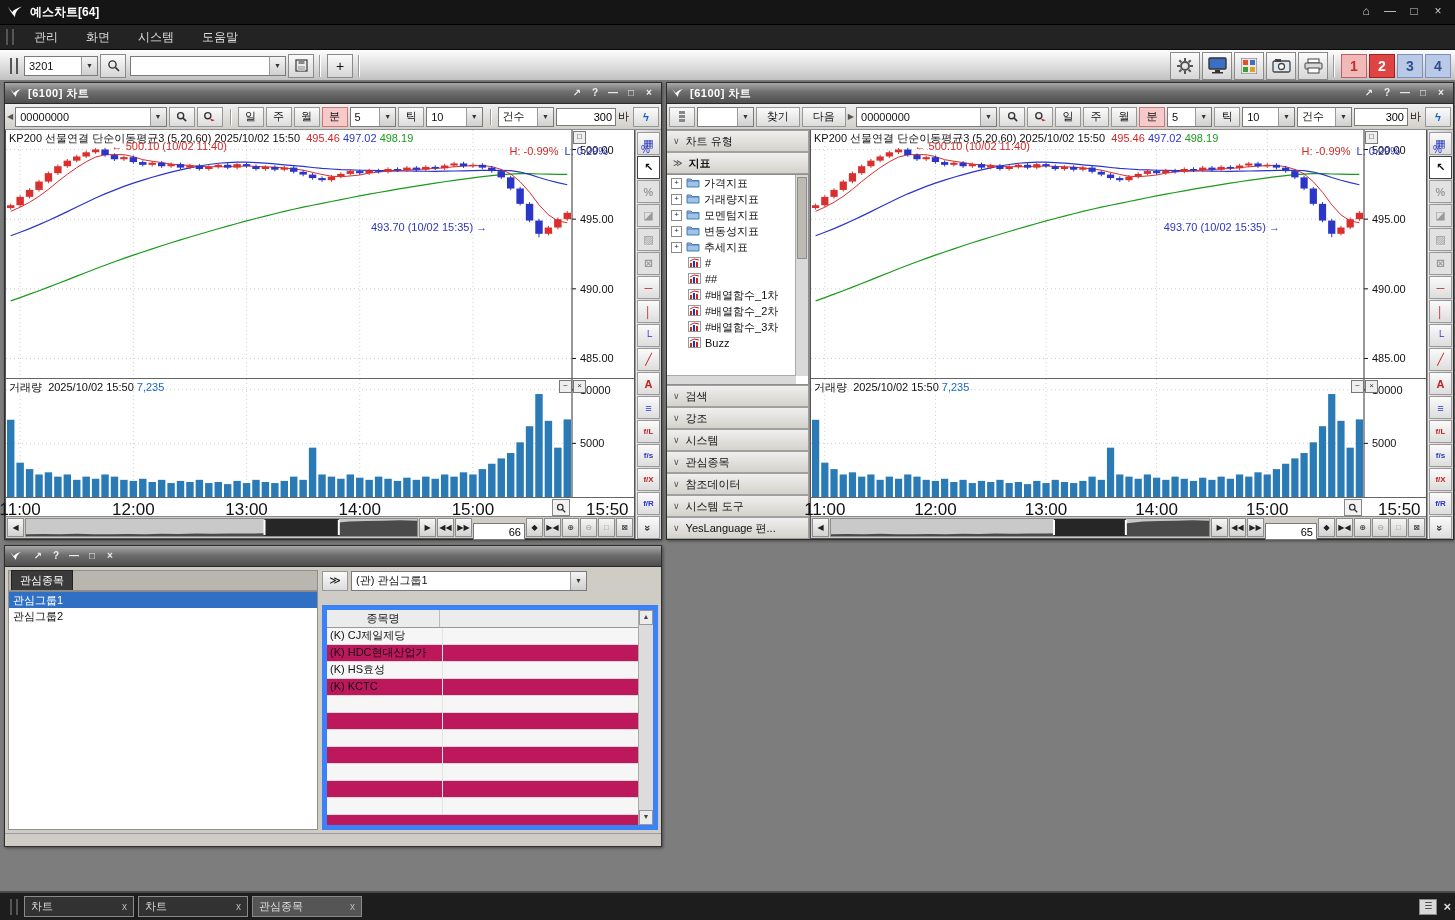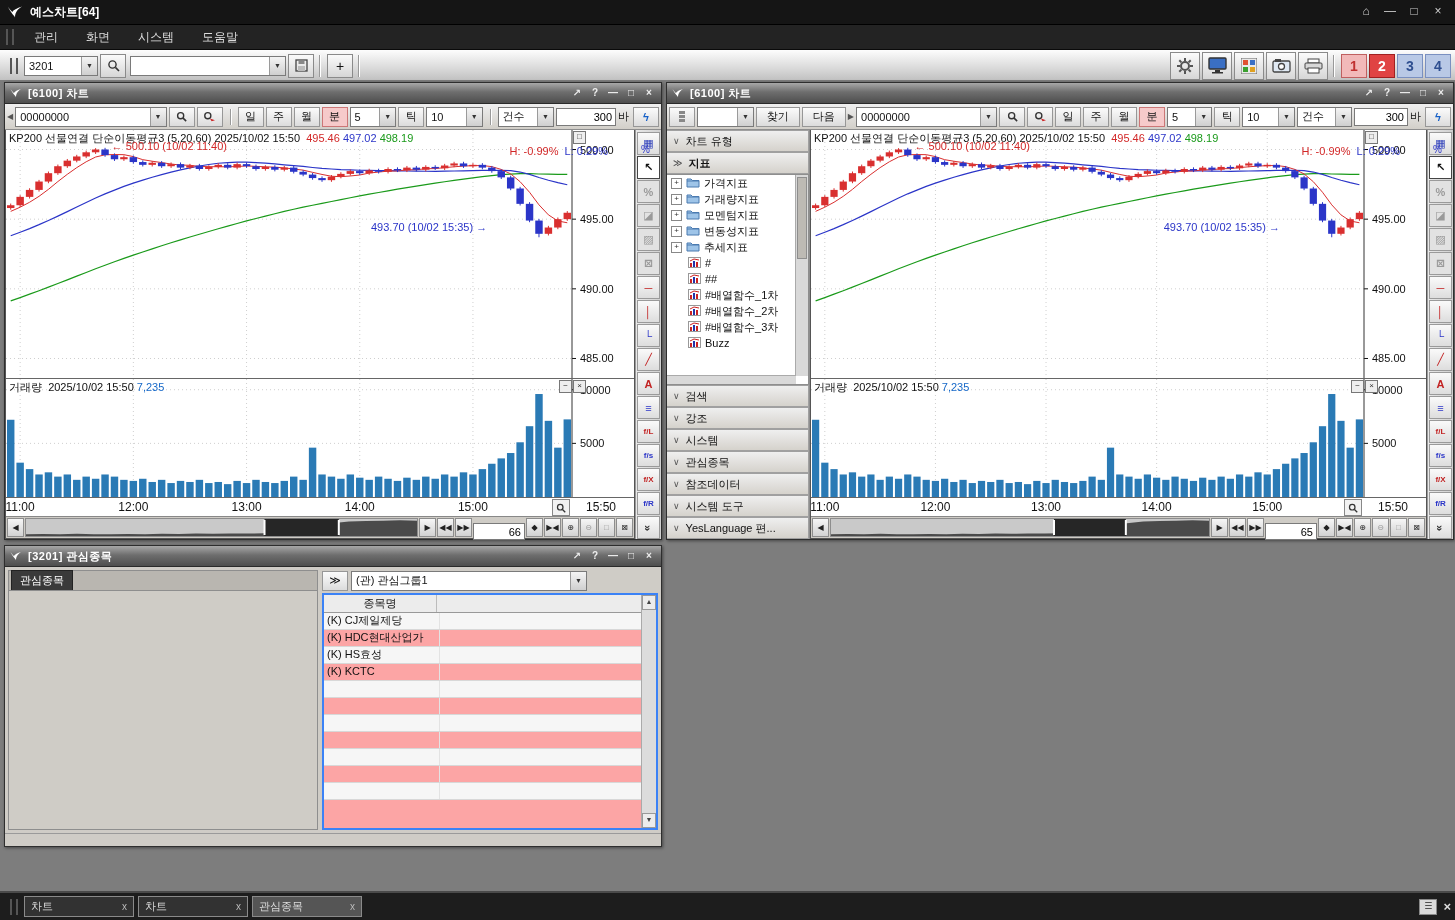--- a/index.html
+++ b/index.html
@@ -40,21 +40,21 @@
   .vol-pane{height:118px;position:relative;border-bottom:1px solid #666;}
   .pane-svg{position:absolute;inset:0;width:100%;height:100%;}
   .chart-head{position:absolute;top:1px;left:3px;font-size:11px;white-space:nowrap;z-index:3;}
   .chart-head .r{color:#d22727;} .chart-head .b{color:#2b35c8;} .chart-head .g{color:#1a9a1a;}
   .chart-head2{position:absolute;top:15px;right:26px;font-size:11px;z-index:3;white-space:nowrap;}
   .ann{position:absolute;font-size:11px;white-space:nowrap;z-index:3;}
   .pane-ctl{position:absolute;top:1px;right:2px;z-index:4;display:flex;gap:1px;}
   .pane-ctl span{width:11px;height:11px;border:1px solid #777;background:#eee;font-size:8px;line-height:10px;text-align:center;color:#333;}
   .pct-ind{position:absolute;top:14px;right:-14px;color:#2b35c8;font-size:10px;z-index:4;}
   .x-axis{height:18px;position:relative;background:#fff;border-bottom:1px solid #888;}
-  .x-axis span{position:absolute;top:2px;font-size:12px;color:#111;transform:translateX(-50%);}
+  .x-axis span{position:absolute;top:2px;font-size:17px;color:#111;transform:translateX(-50%);}
   .x-axis .endlab{transform:none;}
   .mag-btn{position:absolute;top:1px;width:16px;height:15px;border:1px solid #888;background:#f2f2f2;display:flex;align-items:center;justify-content:center;}
   .nav-row{height:21px;background:#cfccc6;display:flex;align-items:center;gap:1px;padding:0 1px;}
   .nav-btn{width:15px;height:17px;background:linear-gradient(#f6f6f6,#d2d2d2);border:1px solid #8d8d8d;font-size:8px;display:inline-flex;align-items:center;justify-content:center;color:#222;}
   .nav-area{flex:1;height:17px;position:relative;border:1px solid #8d8d8d;background:#c6c6c6;min-width:0;}
   .nav-area svg{position:absolute;inset:0;width:100%;height:100%;}
   .nav-input{width:44px;height:15px;border:1px solid #7a7a7a;background:#fff;text-align:right;padding:0 3px;font-size:11px;margin-top:8px;}
   .tools-strip{width:25px;background:linear-gradient(90deg,#e9e9e9,#cfcfcf);border-left:1px solid #9a9a9a;display:flex;flex-direction:column;align-items:center;padding-top:2px;gap:1px;overflow:hidden;}
   .tool-btn{width:21px;height:21px;background:linear-gradient(#fafafa,#ddd);border:1px solid #9a9a9a;display:flex;align-items:center;justify-content:center;font-size:11px;font-weight:bold;}
   .tool-btn.sel{background:#fff;border-color:#444;}
@@ -77,21 +77,21 @@
   .watch-body{flex:1;display:flex;min-height:0;padding:3px;gap:4px;background:#cfccc6;}
   .watch-left{width:308px;background:#cfccc6;border:1px solid #8e8e8e;display:flex;flex-direction:column;}
   .watch-tabrow{height:19px;background:#b9b6b0;border-bottom:1px solid #8e8e8e;display:flex;align-items:flex-end;}
   .watch-tab{background:#3a3a3a;color:#fff;font-size:11px;padding:2px 8px;border:1px solid #222;border-bottom:none;margin-left:2px;}
   .watch-btnrow{height:22px;display:flex;align-items:center;padding:1px 2px;background:#cfccc6;border-bottom:1px solid #9a9a9a;}
   .group-list{flex:1;background:#fff;border-top:1px solid #888;}
   .group-row{height:16px;line-height:16px;padding-left:4px;font-size:11px;}
   .group-row.sel{background:#2f6fc4;color:#fff;}
   .watch-right{flex:1;display:flex;flex-direction:column;min-width:0;background:#cfccc6;}
   .watch-comborow{height:21px;display:flex;align-items:center;gap:3px;margin-bottom:2px;}
-  .watch-table{flex:1;background:#fca5a5;border:2px solid #3b82f6;position:relative;overflow:hidden;}
+  .watch-table{flex:1;background:#be185d;border:5px solid #3b82f6;position:relative;overflow:hidden;margin-top:12px;}
   .wt-inner{position:absolute;inset:0 14px 0 0;}
   .wt-header{height:17px;background:#ececec;border-bottom:1px solid #999;display:flex;}
   .wt-header .c1{width:112px;border-right:1px solid #bbb;text-align:center;line-height:16px;}
   .wt-row{height:16px;border-bottom:1px solid #d8d8d8;display:flex;font-size:11px;}
   .wt-row .c1{width:112px;border-right:1px solid #e3e3e3;padding-left:3px;line-height:15px;white-space:nowrap;overflow:hidden;}
   .wt-row:nth-child(odd){background:#f6f6f6;}
   .wt-vsb{position:absolute;top:0;right:0;bottom:0;width:14px;background:#dcdcdc;border-left:1px solid #aaa;display:flex;flex-direction:column;justify-content:space-between;align-items:center;}
   .sb-arrow{width:12px;height:13px;background:#ececec;border:1px solid #999;font-size:7px;text-align:center;line-height:12px;color:#444;}
   .watch-footer{height:12px;background:#cfccc6;border-top:1px solid #9a9a9a;}
   
@@ -1136,31 +1136,34 @@
           </div>
         </div>
     </div>
   </div>
 
   <div class="win" id="win-W" style="left:4px;top:465px;width:656px;height:300px;">
     <div class="win-title">
       <svg class="wlogo" viewBox="0 0 20 16">
           <path d="M2 2 C6 10 9 12 10 14 C10 8 14 4 18 2 C12 4 8 6 7 8 C5 6 3 4 2 2 Z" fill="#fff"></path>
         </svg>
-      <span class="t">[3201] 관심종목</span>
       <span class="wcap">↗</span>
       <span class="wcap">?</span>
       <span class="wcap">—</span>
       <span class="wcap">□</span>
       <span class="wcap">×</span>
     </div>
     <div class="watch-body">
       <div class="watch-left">
         <div class="watch-tabrow">
             <span class="watch-tab">관심종목</span>
+          </div>
+        <div class="group-list" id="group-list">
+            <div class="group-row sel">관심그룹1</div>
+            <div class="group-row">관심그룹2</div>
           </div>
       </div>
       <div class="watch-right">
         <div class="watch-comborow">
           <span class="mini-btn">≫</span>
           <div class="combo" style="flex:1;max-width:230px;">
               <span>(관) 관심그룹1</span>
               <span class="arrow">▼</span>
             </div>
         </div>

